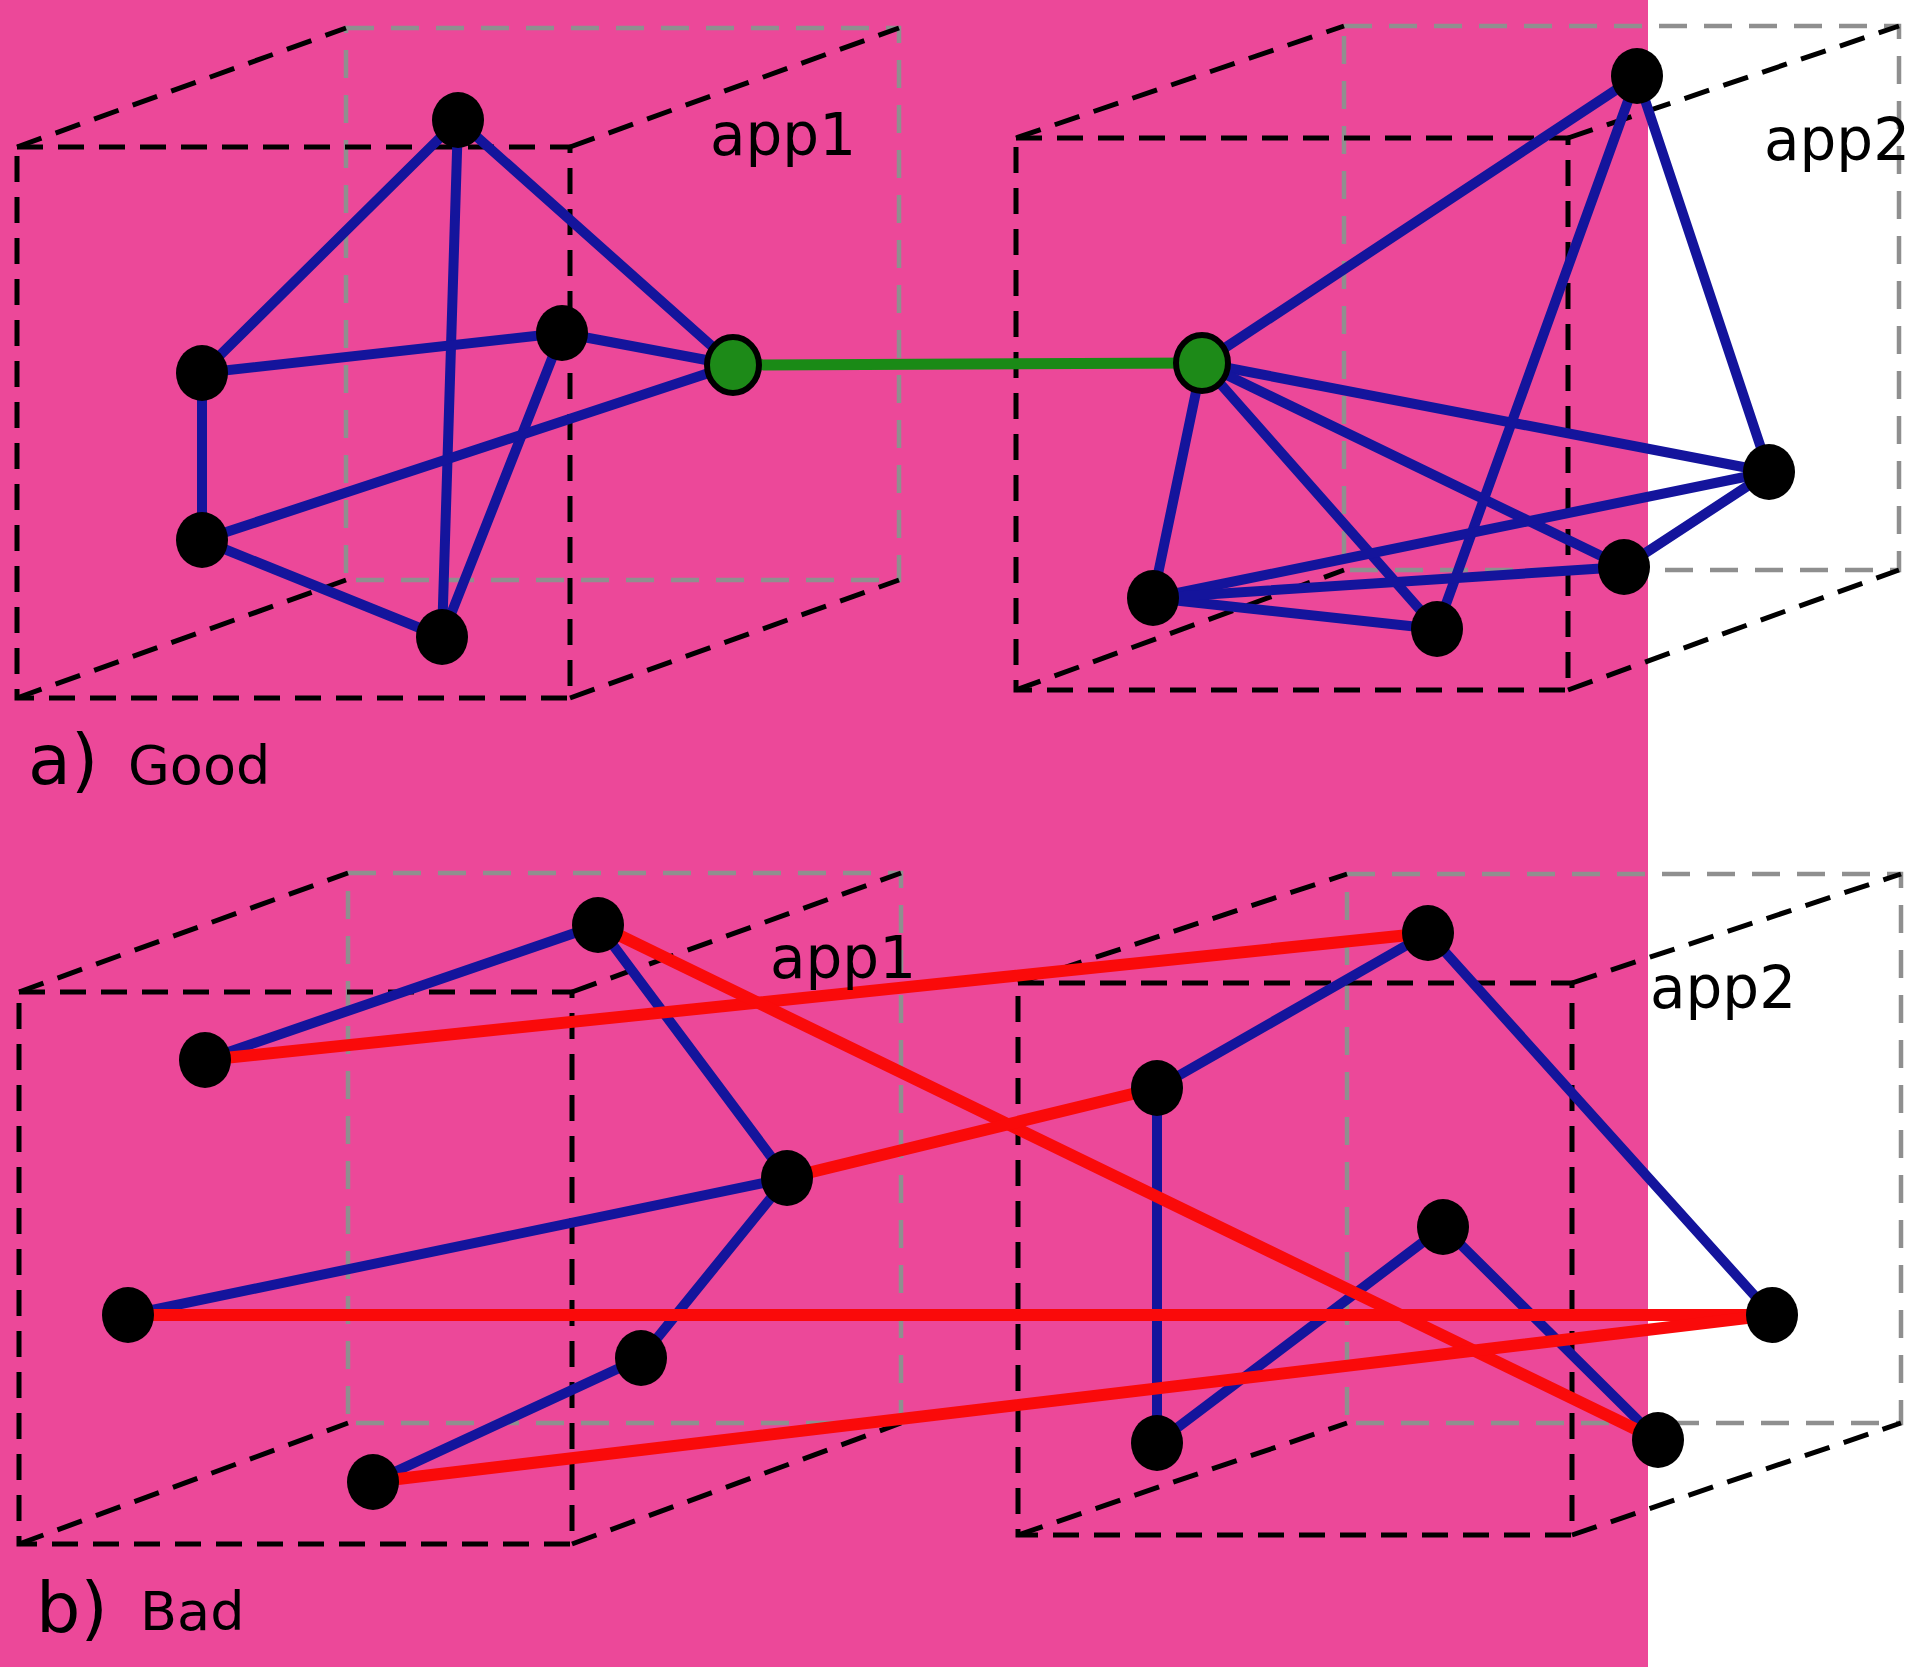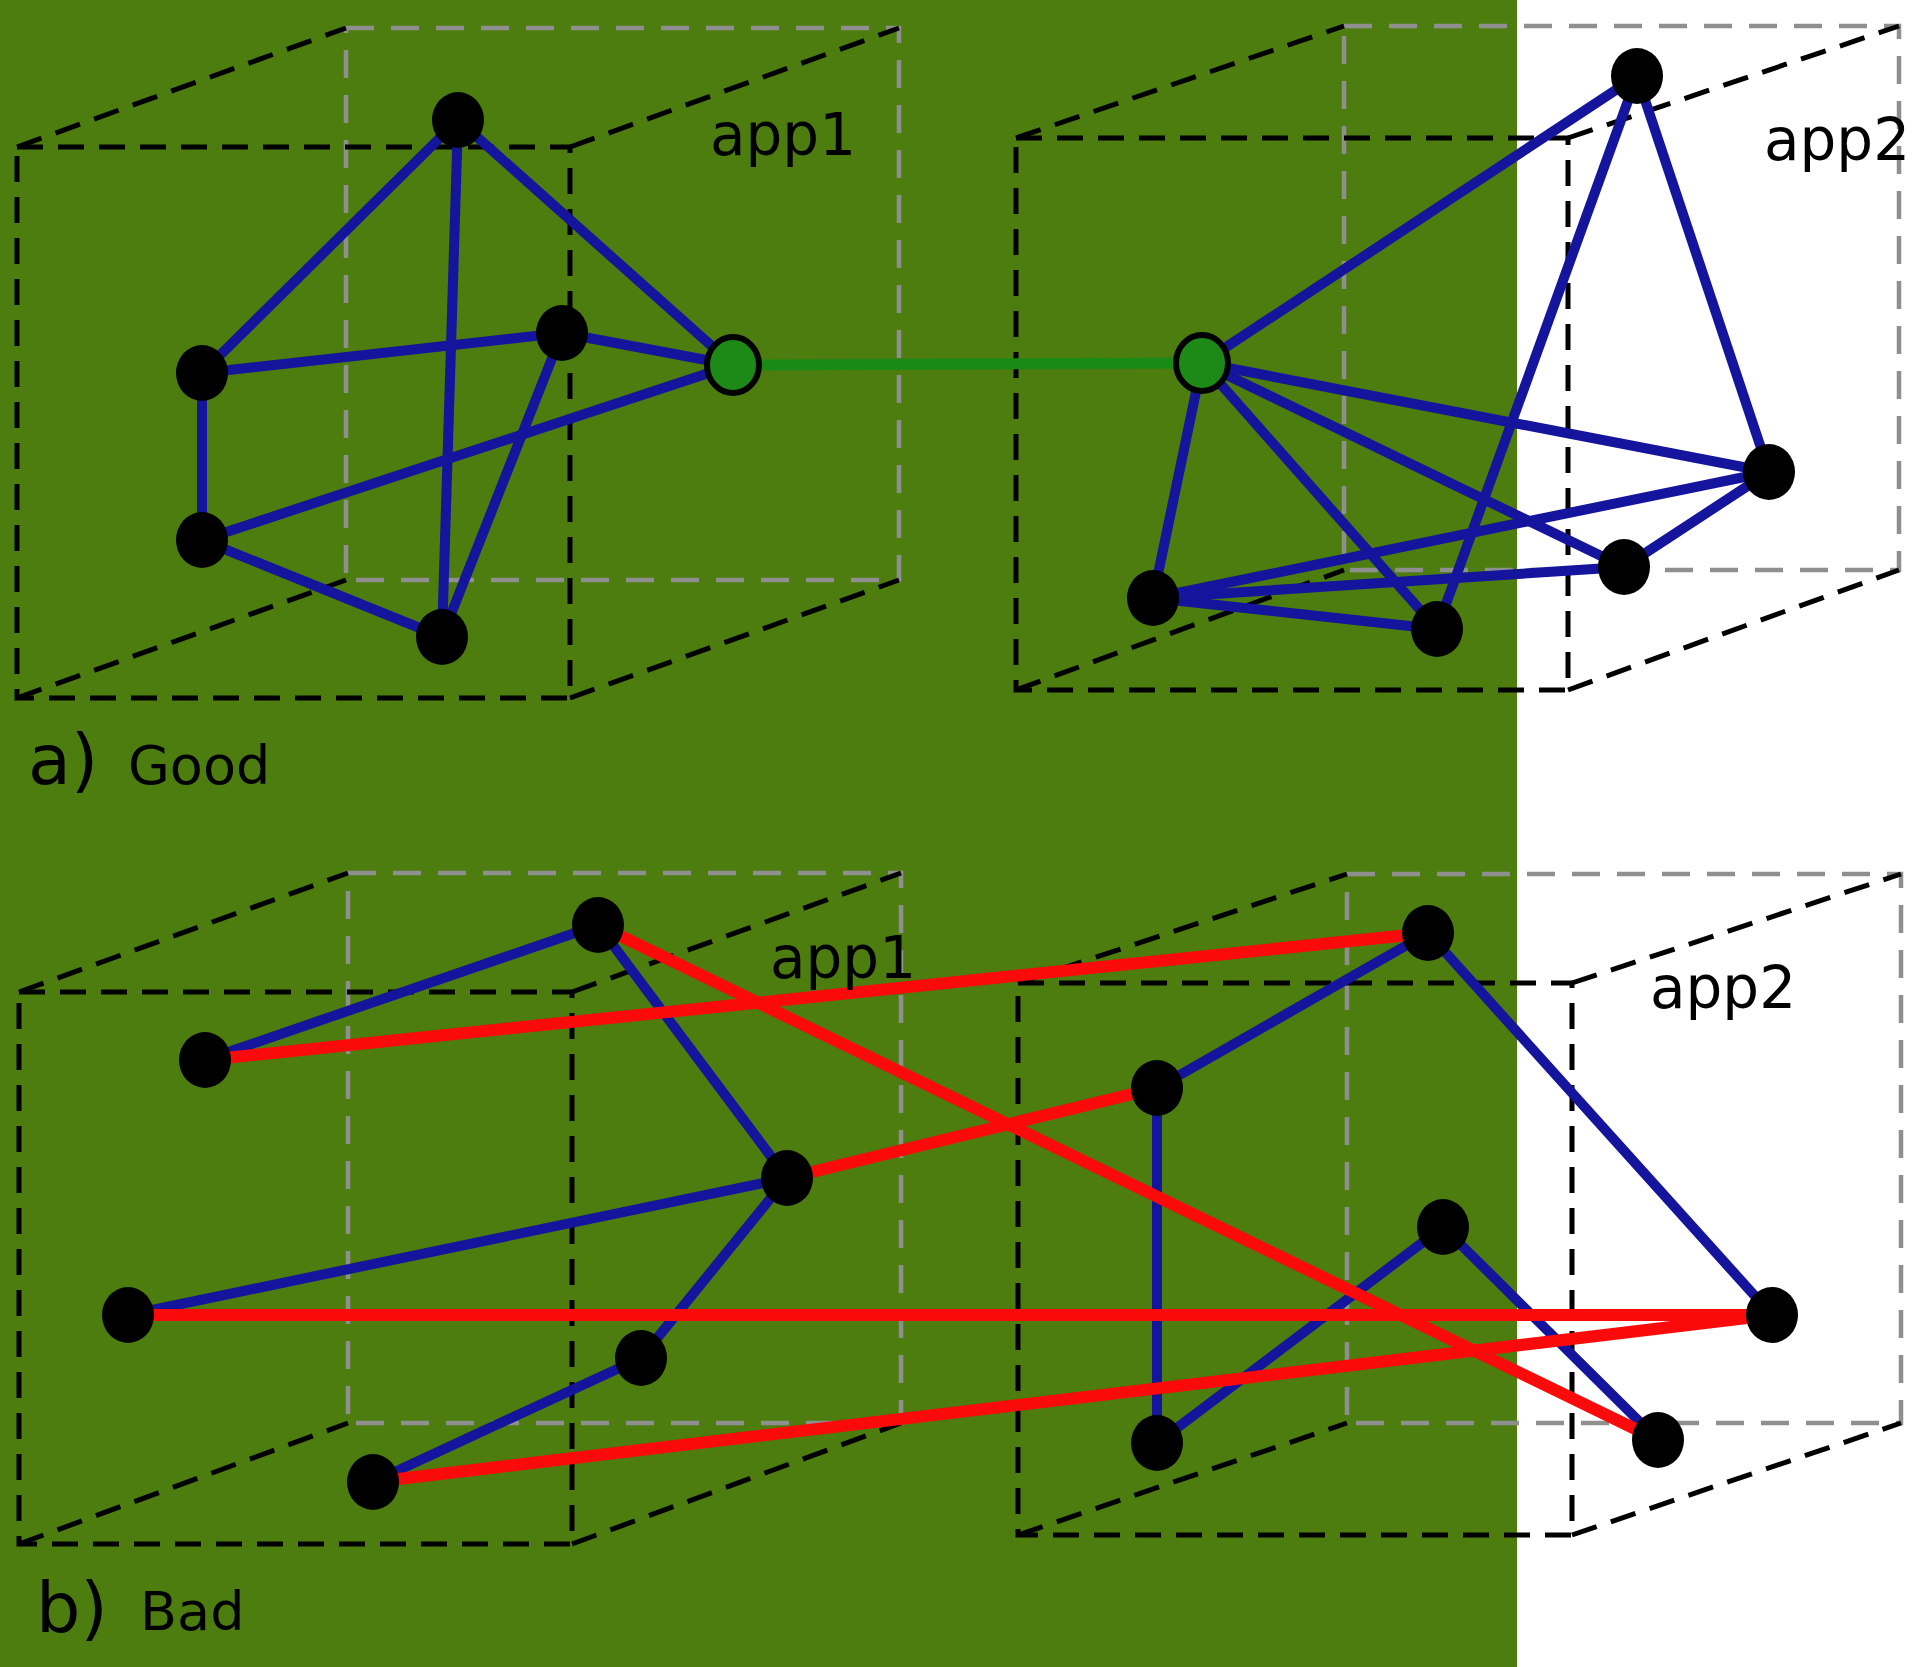--- a/index.html
+++ b/index.html
@@ -1,16 +1,16 @@
 <!DOCTYPE html>
 <html><head>
 <meta charset="utf-8">
 <style>
   html,body{margin:0;padding:0;background:#ffffff;}
-  .stage{width:1517px;height:1667px;position:relative;background:#4d7c0f;}
+  .stage{width:1648px;height:1667px;position:relative;background:#ec4899;}
   svg{display:block;}
   text{font-family:"DejaVu Sans","Liberation Sans",sans-serif;fill:#000;}
   .boxlabel{font-weight:400;}
 </style>
 </head>
 <body>
 
 <div class="stage">
   <svg id="fig" width="1920" height="1667" viewBox="0 0 1920 1667" xmlns="http://www.w3.org/2000/svg">
     <g id="layer-boxes">

